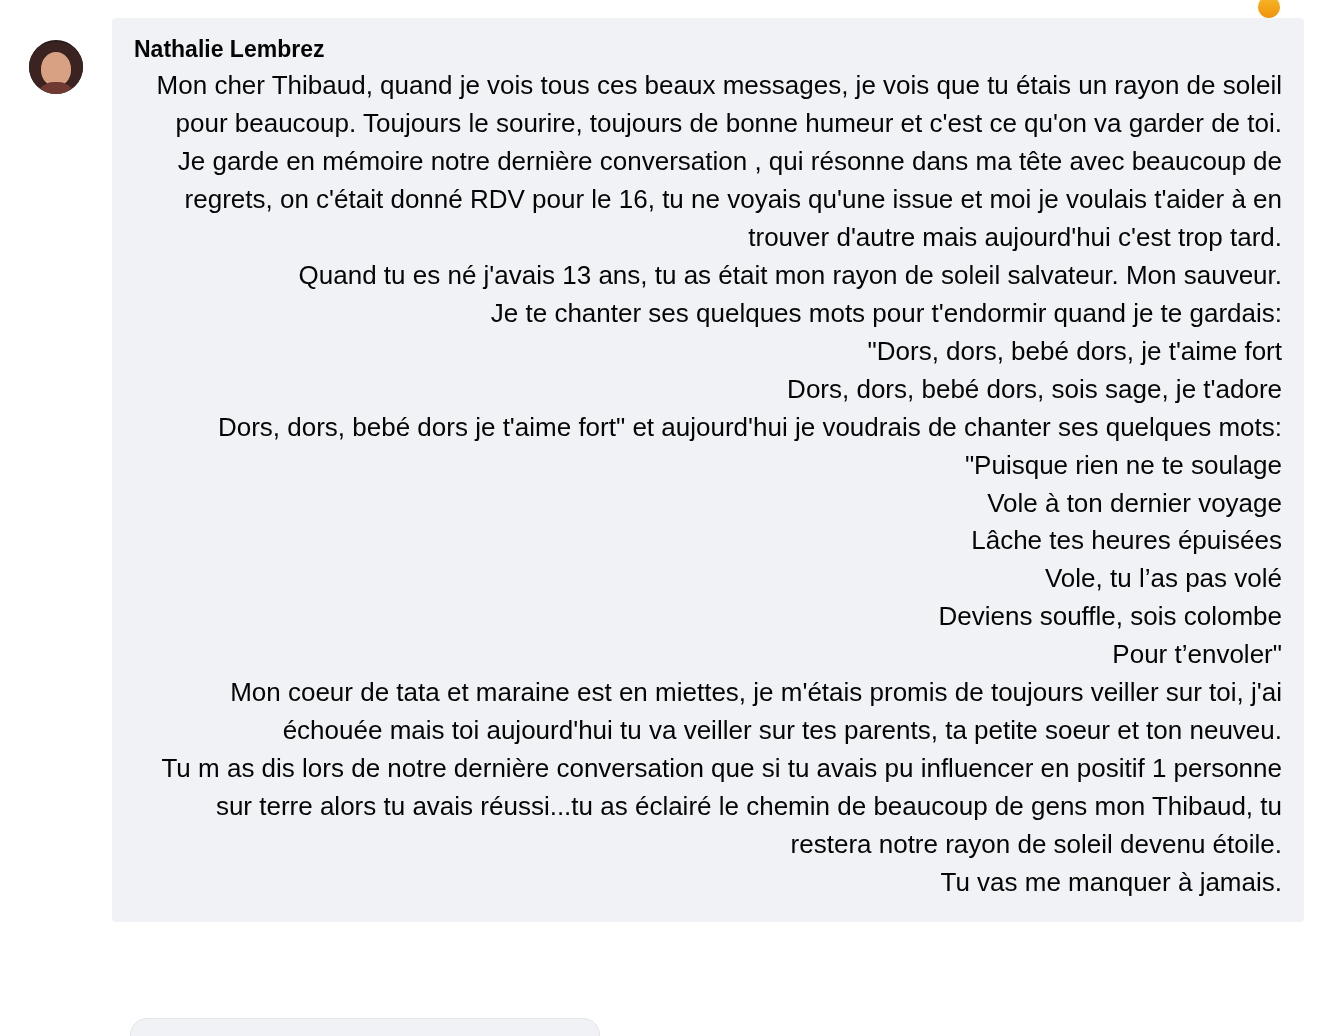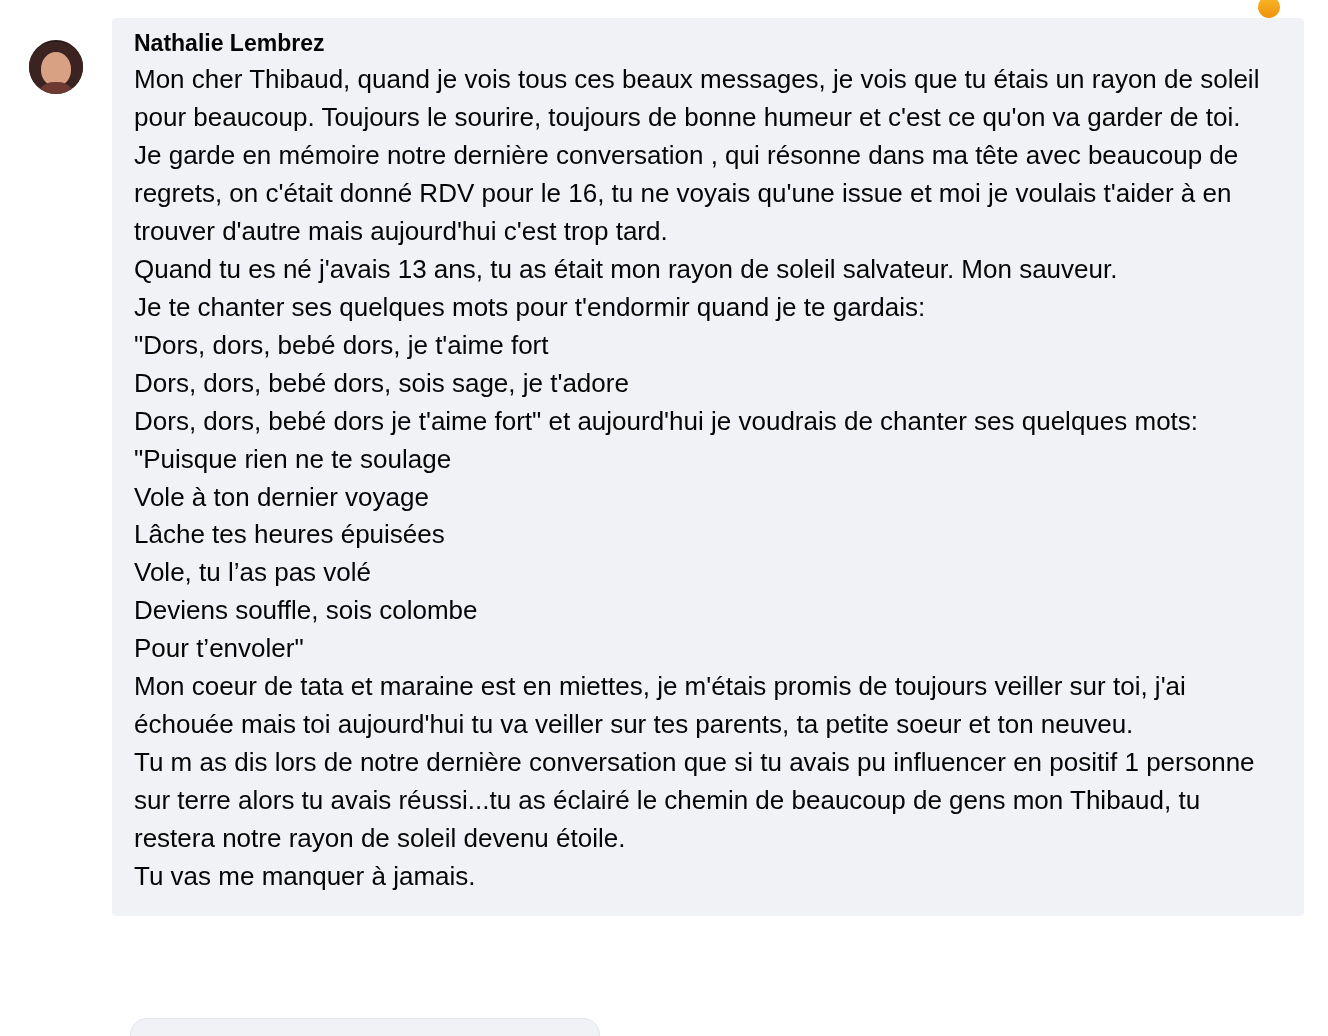--- a/index.html
+++ b/index.html
@@ -105,39 +105,40 @@
     width: 40px;
     height: 18px;
     border-radius: 20px 20px 0 0;
     background: #6e3a31;
   }
 
   .bubble {
     flex: 1 1 auto;
     background: #f0f2f5;
     border-radius: 4px;
-    padding: 10px 22px 20px 22px;
+    padding: 16px 22px 20px 22px;
     margin-right: 24px;
     box-sizing: border-box;
   }
 
   .author {
     font-size: 23px;
     font-weight: bold;
     color: #050505;
     line-height: 1.35;
     margin-bottom: 2px;
   }
 
   .comment-text {
     font-size: 26px;
     color: #050505;
     line-height: 1.46;
     white-space: pre-wrap;
     word-wrap: break-word;
+    text-align: right;
   }
 
   
   .reply-stub {
     position: absolute;
     left: 130px;
     bottom: -16px;
     width: 470px;
     height: 34px;
     border-radius: 18px;

